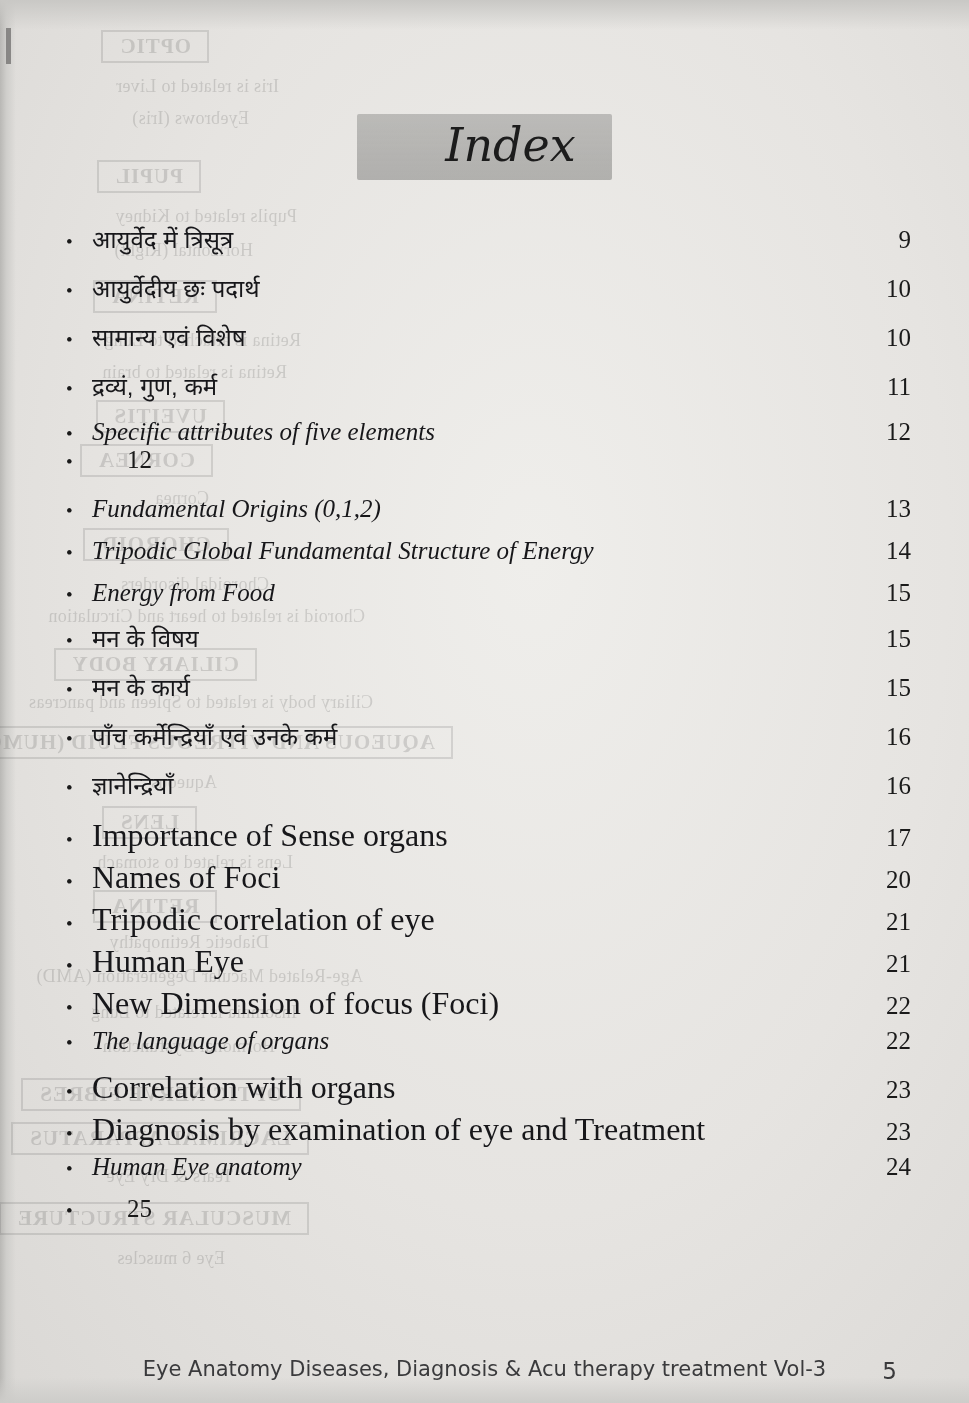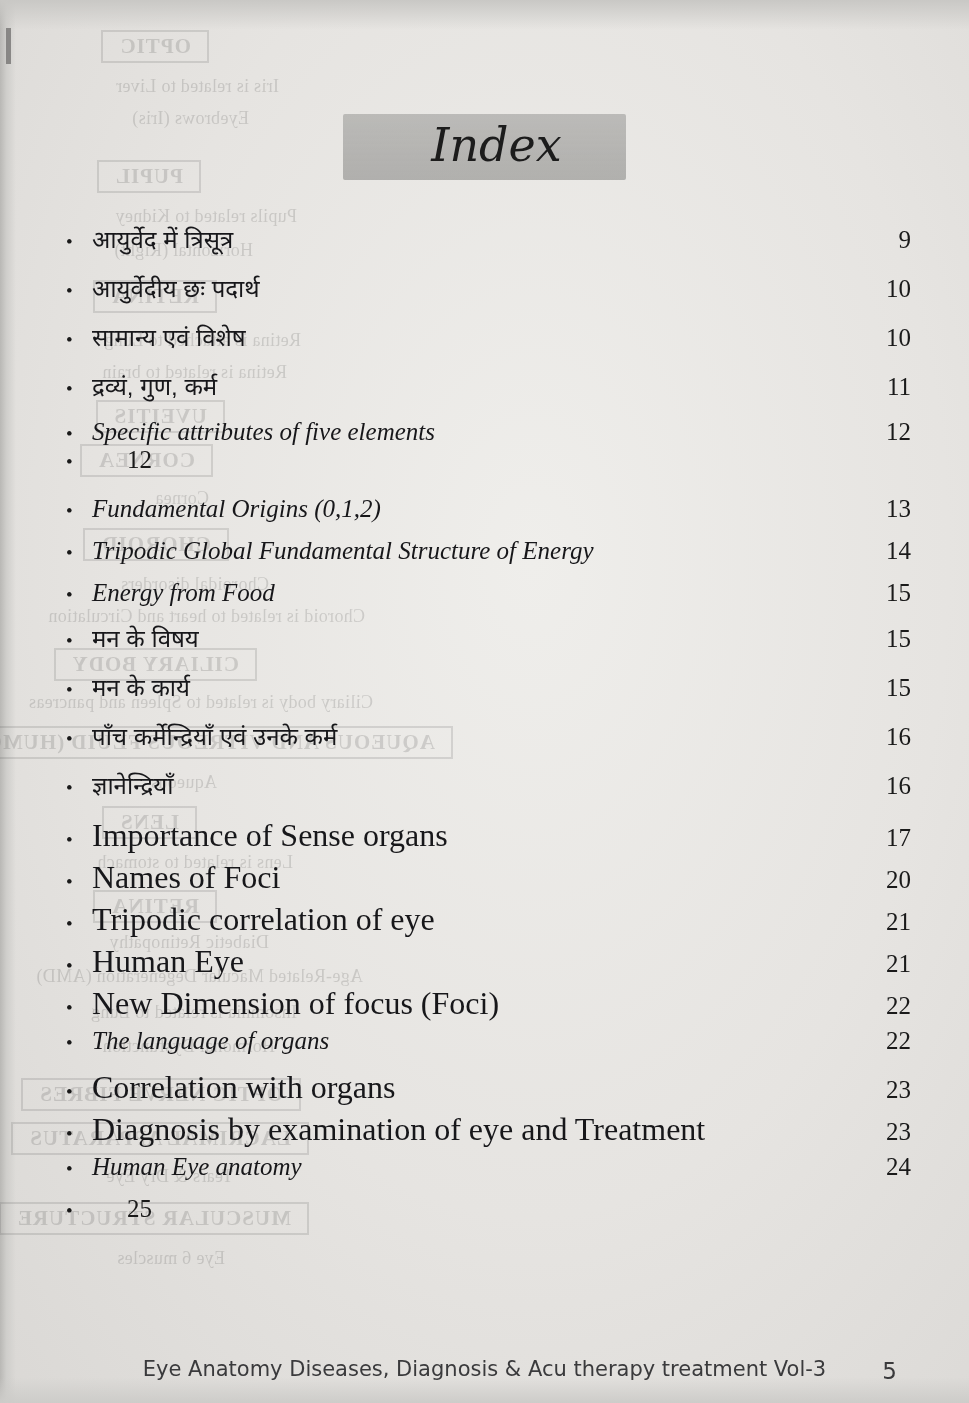--- a/index.html
+++ b/index.html
@@ -86,21 +86,21 @@
     top: 118px;
     width: 969px;
     text-align: center;
     font-size: 46px;
     font-style: italic;
     font-family: "DejaVu Serif", serif;
     color: #1c1c1c;
   }
   .index-title .hl {
     background: linear-gradient(to bottom, rgba(150,150,148,.55), rgba(120,120,118,.5));
-    padding: 4px 64px 8px 88px;
+    padding: 4px 36px 8px 88px;
     border-radius: 2px;
     margin-top: 28px;
   }
 
   .toc {
     position: absolute;
     left: 66px;
     top: 222px;
     width: 845px;
   }

